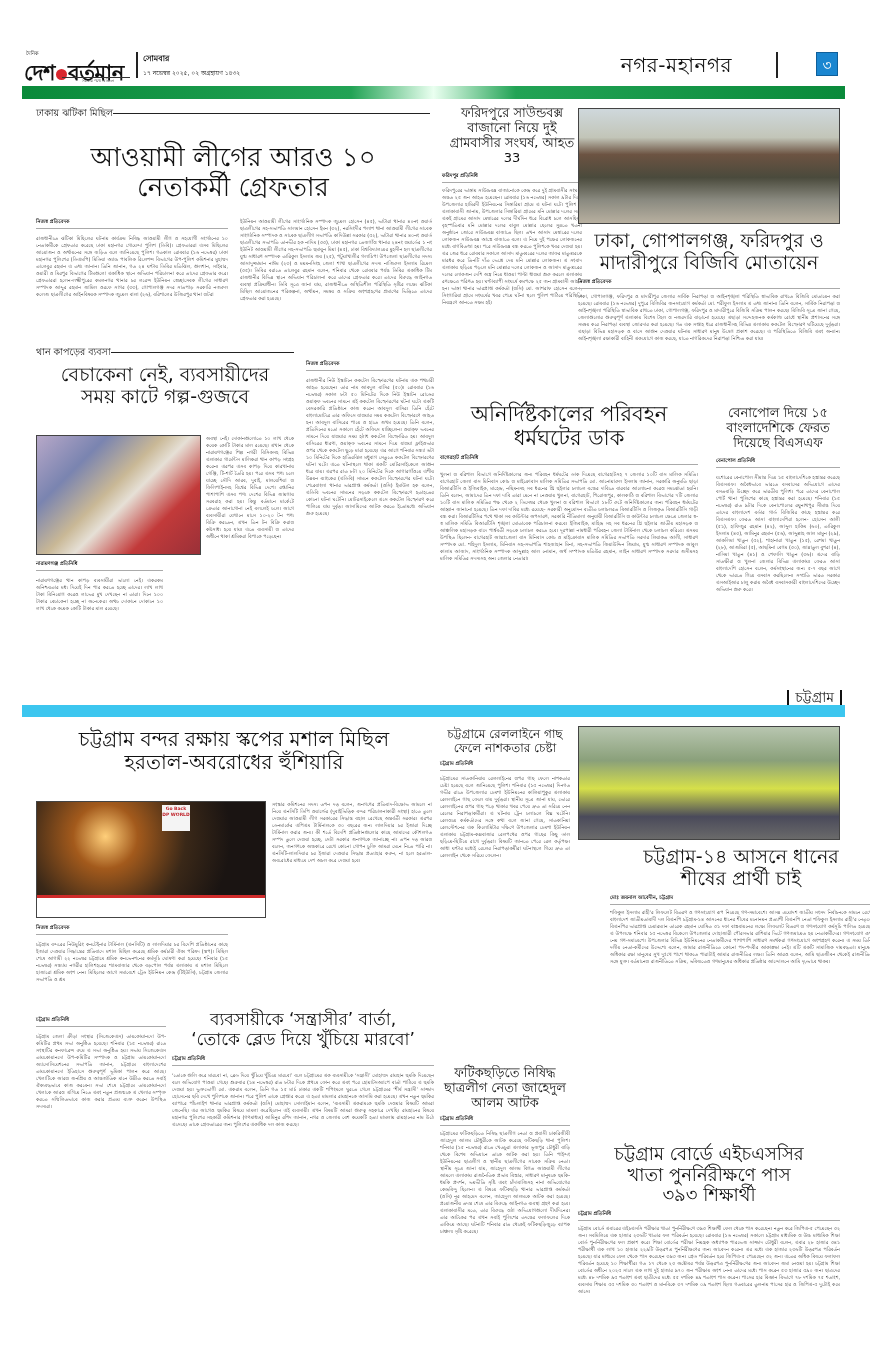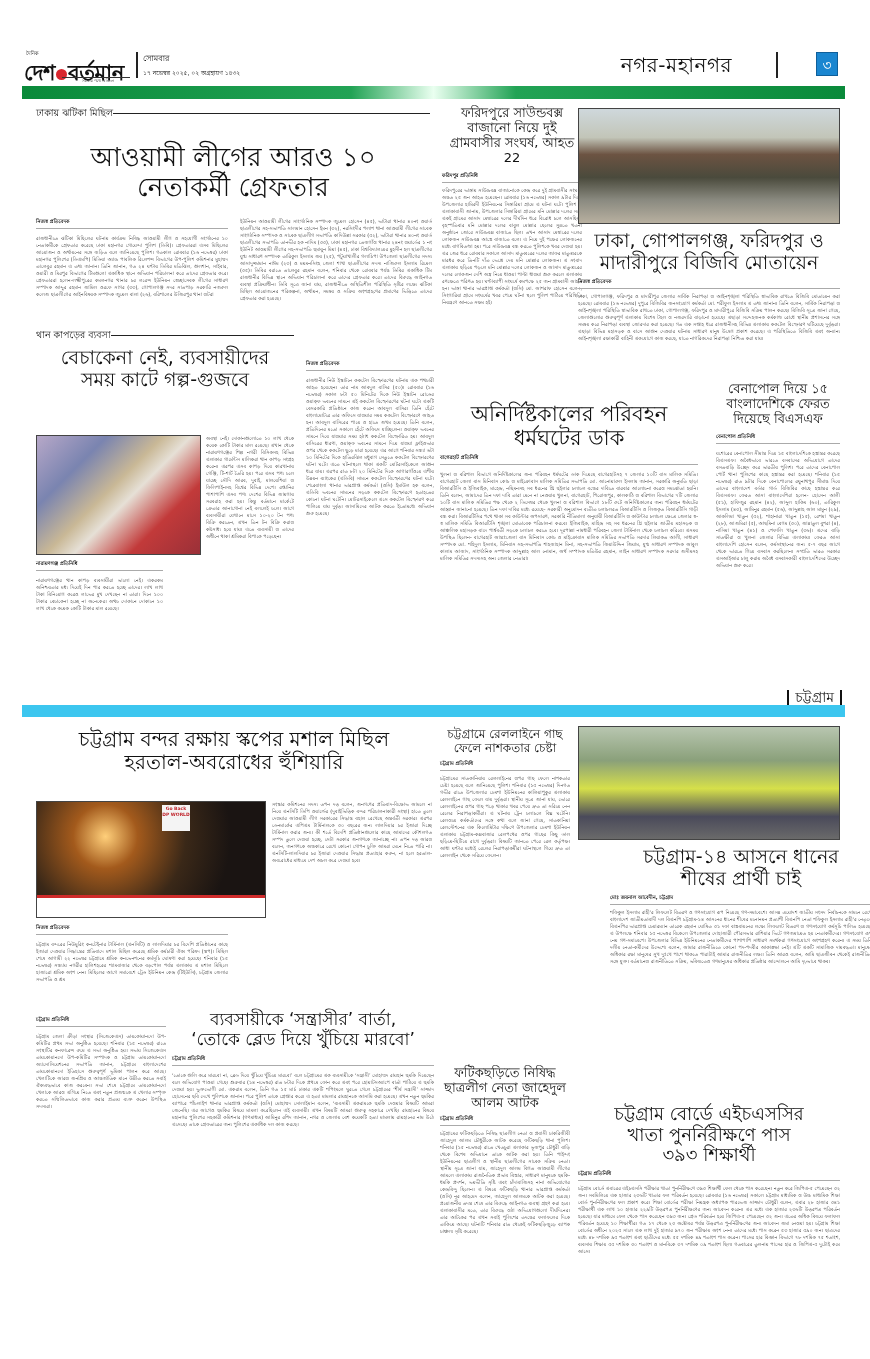--- a/index.html
+++ b/index.html
@@ -7,21 +7,21 @@
 body{font-family:"DejaVu Sans","Liberation Sans",sans-serif;color:#111;position:relative}
 .abs{position:absolute}
 .masthead{top:50px;left:22px;width:830px;height:32px}
 .logo{left:0;top:0;width:110px;height:32px}
 .logo .small{font-size:5px;position:absolute;left:4px;top:0}
 .logo .name{font-size:21px;font-weight:bold;position:absolute;left:2px;top:7px;letter-spacing:-0.5px}
 .logo .name .dot{display:inline-block;width:11px;height:11px;border-radius:50%;background:#d8262d;vertical-align:middle;margin:0 1px}
 .logo .tag{font-size:4px;position:absolute;left:40px;top:27px;border-top:1px solid #333;padding-left:20px;width:68px}
 .vbar{width:2px;background:#222;height:26px}
 .dateblock{left:121px;top:2px}
-.dateblock .day{font-size:8px;font-weight:normal}
+.dateblock .day{font-size:8px;font-weight:bold}
 .dateblock .date{font-size:6px;margin-top:3px}
 .section{right:120px;top:0;font-size:20px;letter-spacing:0.5px}
 .pagenum{right:14px;top:2px;width:22px;height:24px;background:#1a86d0;color:#fff;font-size:14px;text-align:center;line-height:24px;border:1px solid #0f5f9a}
 .greenbar{top:86px;left:22px;width:823px;height:13px;background:linear-gradient(90deg,#0a8a3a 0%,#22a355 40%,#eafff0 50%,#22a355 60%,#0a8a3a 100%)}
 .bluebar{top:705px;left:22px;width:823px;height:12px;background:#3cc6ef}
 .kicker{font-size:9.5px;display:flex;align-items:center;}
 .kicker .line{flex:1;border-top:1px solid #222;height:0}
 .hl{text-align:center;font-weight:normal;line-height:1.15;color:#111}
 .byline{font-size:5px;font-weight:bold;border-bottom:1.5px solid #aaa;padding-bottom:2px}
 .body{font-size:4.8px;line-height:7px;color:#333;text-align:justify}
@@ -63,34 +63,34 @@
 </div>
 <div class="abs" style="left:36px;top:218px;width:192px">
   <div class="byline">নিজস্ব প্রতিবেদক</div>
   <div class="body" style="margin-top:6px;height:112px;overflow:hidden">রাজধানীতে ঝটিকা মিছিলের ঘটনায় কার্যক্রম নিষিদ্ধ আওয়ামী লীগ ও সহযোগী সংগঠনের ১০ নেতাকর্মীকে গ্রেফতার করেছে ঢাকা মহানগর গোয়েন্দা পুলিশ (ডিবি)। গ্রেফতাররা এসব মিছিলের আয়োজন ও অর্থায়নের সঙ্গে জড়িত বলে জানিয়েছে পুলিশ। গতকাল রোববার (১৬ নভেম্বর) ঢাকা মহানগর পুলিশের (ডিএমপি) মিডিয়া অ্যান্ড পাবলিক রিলেশন্স বিভাগের উপ-পুলিশ কমিশনার মুহাম্মদ তালেবুর রহমান এ তথ্য জানান। তিনি জানান, গত ২৪ ঘণ্টায় ডিবির মতিঝিল, গুলশান, সাইবার, ওয়ারী ও মিরপুর বিভাগের টিমগুলো একাধিক স্থানে অভিযান পরিচালনা করে তাদের গ্রেফতার করে। গ্রেফতাররা হলেন-লক্ষ্মীপুরের কমলনগর থানার চর লরেন্স ইউনিয়ন স্বেচ্ছাসেবক লীগের সাধারণ সম্পাদক আব্দুর রহমান জামিল ওরফে সাগর (৩৩), গোপালগঞ্জ সদর সাতপাড় সরকারি নজরুল কলেজ ছাত্রলীগের আইনবিষয়ক সম্পাদক জুয়েল বালা (২৬), বরিশালের উজিরপুর থানা ওটরা</div>
 </div>
 <div class="abs" style="left:240px;top:218px;width:192px">
   <div class="body" style="height:122px;overflow:hidden">ইউনিয়ন আওয়ামী লীগের সাংগঠনিক সম্পাদক জুয়েল হোসেন (৪৫), ভাটারা থানার ৪০নং ওয়ার্ড ছাত্রলীগের সহ-সভাপতি সালমান হোসেন ইমন (৩২), নরসিংদীর পলাশ থানা আওয়ামী লীগের সাবেক সাংগঠনিক সম্পাদক ও সাবেক ছাত্রলীগ সভাপতি কাদিউল্লা সরকার (৫২), ভাটারা থানার ৪০নং ওয়ার্ড ছাত্রলীগের সভাপতি তানভীর হক নাদিম (৩৩), ঢাকা মহানগর তেজগাঁও থানার ২৪নং ওয়ার্ডের ১ নং ইউনিট আওয়ামী লীগের সহ-সভাপতি হুমায়ুন মিয়া (৪৫), ঢাকা বিশ্ববিদ্যালয়ের মুহসীন হল ছাত্রলীগের যুগ্ম সাধারণ সম্পাদক তারিকুল ইসলাম জয় (২৫), পটুয়াখালীর গলাচিপা উপজেলা ছাত্রলীগের সদস্য আসাদুজ্জামান নাঈম (২৩) ও ময়মনসিংহ জেলা শাখা ছাত্রলীগের সদস্য নাজিরুল ইসলাম রিমেল (৩৫)। ডিবির বরাতে তালেবুর রহমান বলেন, শনিবার থেকে রোববার পর্যন্ত ডিবির একাধিক টিম রাজধানীর বিভিন্ন স্থানে অভিযান পরিচালনা করে তাদের গ্রেফতার করে। তাদের বিরুদ্ধে আইনগত ব্যবস্থা প্রক্রিয়াধীন। ডিবি সূত্রে জানা যায়, রাজধানীতে অস্থিতিশীল পরিস্থিতি সৃষ্টির লক্ষ্যে ঝটিকা মিছিল আয়োজনের পরিকল্পনা, অর্থায়ন, সমন্বয় ও সক্রিয় অংশগ্রহণের প্রমাণের ভিত্তিতে তাদের গ্রেফতার করা হয়েছে।</div>
 </div>
 
 <div class="abs" style="left:442px;top:106px;width:140px">
-  <div class="hl" style="font-size:13px">ফরিদপুরে সাউন্ডবক্স বাজানো নিয়ে দুই গ্রামবাসীর সংঘর্ষ, আহত 22</div>
+  <div class="hl" style="font-size:13px">ফরিদপুরে সাউন্ডবক্স বাজানো নিয়ে দুই গ্রামবাসীর সংঘর্ষ, আহত 33</div>
   <div class="byline" style="margin-top:6px">ফরিদপুর প্রতিনিধি</div>
   <div class="body" style="margin-top:4px;height:212px;overflow:hidden">ফরিদপুরের ভাঙ্গায় সাউন্ডবক্স বাজানোকে কেন্দ্র করে দুই গ্রামবাসীর সংঘর্ষে অন্তত ২৫ জন আহত হয়েছেন। রোববার (১৬ নভেম্বর) সকাল ৯টার দিকে উপজেলার হামিরদী ইউনিয়নের সিঙ্গারিয়া গ্রামে এ ঘটনা ঘটে। পুলিশ ও এলাকাবাসী জানায়, উপজেলার সিঙ্গারিয়া গ্রামের মনি মোল্লার দলের সঙ্গে একই গ্রামের আসাদ মেম্বারের দলের দীর্ঘদিন ধরে বিরোধ চলে আসছিল। বৃহস্পতিবার মনি মোল্লার দলের বাবুল মোল্লার ছেলের সুন্নতে খতনা অনুষ্ঠানে জোরে সাউন্ডবক্স বাজাতে ছিল। তখন আসাদ মেম্বারের দলের লোকজন সাউন্ডবক্স আস্তে বাজাতে বলে। এ নিয়ে দুই পক্ষের লোকজনের মধ্যে বাগবিতণ্ডা হয়। পরে সাউন্ডবক্স বন্ধ করতে পুলিশকে খবর দেওয়া হয়। এর জের ধরে রোববার সকালে আসাদ মাতুব্বরের দলের জাফর মাতুব্বরকে মারধর করে তিনটি দাঁত ভেঙে দেয় মনি মোল্লার লোকজন। এ সংবাদ এলাকায় ছড়িয়ে পড়লে মনি মোল্লার দলের লোকজন ও আসাদ মাতুব্বরের দলের লোকজন দেশি অস্ত্র নিয়ে ধাওয়া পাল্টা ধাওয়া শুরু করলে এলাকায় রণক্ষেত্রে পরিণত হয়। ঘণ্টাব্যাপী সংঘর্ষে কমপক্ষে ২৫ জন গ্রামবাসী আহত হন। ভাঙ্গা থানার ভারপ্রাপ্ত কর্মকর্তা (ওসি) মো. আশরাফ হোসেন বলেন, সিংগারিয়া গ্রামে সংঘর্ষের খবর পেয়ে ঘটনা স্থলে পুলিশ পাঠিয়ে পরিস্থিতি নিয়ন্ত্রণে আনতে সক্ষম হই।</div>
 </div>
 
 <div class="abs photo bgb" style="left:578px;top:108px;width:262px;height:116px"></div>
 <div class="abs" style="left:578px;top:230px;width:262px">
   <div class="hl" style="font-size:19px">ঢাকা, গোপালগঞ্জ, ফরিদপুর ও</div>
   <div class="hl" style="font-size:19px">মাদারীপুরে বিজিবি মোতায়েন</div>
   <div class="byline" style="margin-top:4px">নিজস্ব প্রতিবেদক</div>
   <div class="body" style="margin-top:4px;height:84px;overflow:hidden">ঢাকা, গোপালগঞ্জ, ফরিদপুর ও মাদারীপুর জেলার সার্বিক নিরাপত্তা ও আইনশৃঙ্খলা পরিস্থিতি স্বাভাবিক রাখতে বিজিবি মোতায়েন করা হয়েছে। রোববার (১৬ নভেম্বর) দুপুরে বিজিবির জনসংযোগ কর্মকর্তা মো. শরীফুল ইসলাম এ তথ্য জানান। তিনি বলেন, সার্বিক নিরাপত্তা ও আইনশৃঙ্খলা পরিস্থিতি স্বাভাবিক রাখতে ঢাকা, গোপালগঞ্জ, ফরিদপুর ও মাদারীপুরে বিজিবি সক্রিয় পালন করছে। বিজিবি সূত্রে জানা গেছে, জেলাগুলোর গুরুত্বপূর্ণ এলাকায় বিশেষ টহল ও নজরদারি বাড়ানো হয়েছে। এছাড়া সন্দেহজনক কর্মকাণ্ড রোধে স্থানীয় প্রশাসনের সঙ্গে সমন্বয় করে নিরাপত্তা ব্যবস্থা জোরদার করা হয়েছে। গত এক সপ্তাহ ধরে রাজধানীসহ বিভিন্ন এলাকায় ককটেল বিস্ফোরণ ঘটিয়েছে দুর্বৃত্তরা। এছাড়া বিভিন্ন মহাসড়ক ও বাসে আগুন দেওয়ার ঘটনায় সাধারণ মানুষ উদ্বেগ প্রকাশ করেছে। এ পরিস্থিতিতে বিজিবি এবং অন্যান্য আইনশৃঙ্খলা রক্ষাকারী বাহিনী একযোগে কাজ করছে, যাতে নাগরিকদের নিরাপত্তা নিশ্চিত করা যায়।</div>
 </div>
 
-<div class="abs" style="left:36px;top:328px;width:258px">
+<div class="abs" style="left:36px;top:345px;width:258px">
   <div class="kicker">
       <span>থান কাপড়ের ব্যবসা</span>
       <span class="line"></span>
     </div>
   <div class="hl" style="font-size:19px;margin-top:4px">বেচাকেনা নেই, ব্যবসায়ীদের</div>
   <div class="hl" style="font-size:19px">সময় কাটে গল্প-গুজবে</div>
 </div>
 <div class="abs photo cloth" style="left:36px;top:435px;width:165px;height:120px"></div>
 <div class="abs" style="left:36px;top:560px;width:127px">
   <div class="byline">নারায়ণগঞ্জ প্রতিনিধি</div>
@@ -105,21 +105,21 @@
   <div class="body" style="margin-top:6px;height:262px;overflow:hidden">রাজধানীর নিউ ইস্কাটনে ককটেল বিস্ফোরণের ঘটনায় এক পথচারী আহত হয়েছেন। তার নাম আবদুল বাসির (৫০)। রোববার (১৬ নভেম্বর) সকাল ৮টা ৫০ মিনিটের দিকে নিউ ইস্কাটন রোডের ওয়াক্ফ ভবনের সামনে এই ককটেল বিস্ফোরণের ঘটনা ঘটে। একটি বেসরকারি প্রতিষ্ঠানে কাজ করেন আবদুল বাসির। তিনি হেঁটে বাংলামোটরে তার অফিসে যাওয়ার সময় ককটেল বিস্ফোরণে আহত হন। আবদুল বাসিরের পায়ে ও হাতে জখম হয়েছে। তিনি বলেন, প্রতিদিনের মতো সকালে হেঁটে অফিসে যাচ্ছিলেন। ওয়াক্ফ ভবনের সামনে দিয়ে যাওয়ার সময় হঠাৎ ককটেল বিস্ফোরিত হয়। আবদুল বাসিরের ধারণা, ওয়াক্ফ ভবনের সামনে দিয়ে যাওয়া ফ্লাইওভার ওপর থেকে ককটেল ছুড়ে মারা হয়েছে। এর আগে শনিবার সন্ধ্যা ৬টা ১০ মিনিটের দিকে হাতিরঝিল মধুবাগ সেতুতে ককটেল বিস্ফোরণের ঘটনা ঘটে। এতে ঘটনাস্থলে থাকা একটি মোটরসাইকেলে আগুন ধরে যায়। এরপর রাত ৮টা ২০ মিনিটের দিকে আগারগাঁওয়ে এশীয় উন্নয়ন ব্যাংকের (এডিবি) সামনে ককটেল বিস্ফোরণের ঘটনা ঘটে। শেরেবাংলা থানার ভারপ্রাপ্ত কর্মকর্তা (ওসি) ইমাউল হক বলেন, এডিবি ভবনের সামনের সড়কে ককটেল বিস্ফোরণে হতাহতের কোনো ঘটনা ঘটেনি। মোটরসাইকেলে এসে ককটেল বিস্ফোরণ করে পালিয়ে যায় দুর্বৃত্ত। আসামিদের আটক করতে ইতোমধ্যে অভিযান শুরু হয়েছে।</div>
 </div>
 
 <div class="abs" style="left:440px;top:402px;width:258px">
   <div class="hl" style="font-size:21px">অনির্দিষ্টকালের পরিবহন</div>
   <div class="hl" style="font-size:21px">ধর্মঘটের ডাক</div>
   <div class="byline" style="margin-top:4px">বাগেরহাট প্রতিনিধি</div>
   <div class="body" style="margin-top:6px;height:140px;overflow:hidden">খুলনা ও বরিশাল বিভাগে অনির্দিষ্টকালের জন্য পরিবহন ধর্মঘটের ডাক দিয়েছে বাগেরহাটসহ ৭ জেলার ১০টি বাস মালিক সমিতি। বাগেরহাট জেলা বাস মিনিবাস কোচ ও মাইক্রোবাস মালিক সমিতির সভাপতি মো. আনোয়ারুল ইসলাম জানান, সরকারি অনুমতি ছাড়া বিআরটিসি ও ইজিবাইক, মাহেন্দ্র, নছিমনসহ সব ধরনের থ্রি হুইলার চলাচল বন্ধের দাবিতে বারবার আলোচনা করেও সমঝোতা হয়নি। তিনি বলেন, আমাদের তিন দফা দাবি তারা মেনে না নেওয়ায় খুলনা, বাগেরহাট, পিরোজপুর, কালকাঠি ও বরিশাল বিভাগের ৭টি জেলার ১০টি বাস মালিক সমিতির পক্ষ থেকে ২ ডিসেম্বর থেকে খুলনা ও বরিশাল বিভাগে ১৮টি রুটে অনির্দিষ্টকালের জন্য পরিবহন ধর্মঘটের আহ্বান জানানো হয়েছে। তিন দফা দাবির মধ্যে রয়েছে- সরকারী অনুমোদন ব্যতীত চলাচলরত বিআরটিসি ও লিজকৃত বিআরটিসি গাড়ী বন্ধ করা। বিআরটিসির পথে থাকা সব কাউন্টার অপসারণ, সরকারি নীতিমালা অনুযায়ী বিআরটিসি ও কাউন্টার চলাচল ক্ষেত্রে জেলার স্ব-স্ব মালিক সমিতি বিআরটিসি শৃঙ্খলা মোতাবেক পরিচালনা করবে। ইজিবাইক, মাহিন্দ্র সহ সব ধরনের থ্রি হুইলার জাতীয় মহাসড়ক ও আঞ্চলিক মহাসড়ক বাদে পার্শ্ববর্তী সড়কে চলাচল করতে হবে। দূরপাল্লা নামধারী পরিবহন জেলা টার্মিনাল থেকে চলাচল করিবে। এসময় উপস্থিত ছিলেন- বাগেরহাট আন্তঃজেলা বাস মিনিবাস কোচ ও মাইক্রোবাস মালিক সমিতির সভাপতি সরদার লিয়াকত আলী, সাধারণ সম্পাদক মো. শহিদুল ইসলাম, মিনিবাস সহ-সভাপতি শাহজাহান মিনা, সহ-সভাপতি জিয়াউদ্দিন জিয়াম, যুগ্ম সাধারণ সম্পাদক আবুল কালাম আজাদ, সাংগঠনিক সম্পাদক আব্দুল্লাহ আল নোমান, অর্থ সম্পাদক মতিউর রহমান, লাইন সাধারণ সম্পাদক সরদার জসীমসহ মালিক সমিতির সদস্যসহ অন্য জেলার নেতারা।</div>
 </div>
 
-<div class="abs" style="left:716px;top:382px;width:124px">
+<div class="abs" style="left:716px;top:406px;width:124px">
   <div class="hl" style="font-size:13px">বেনাপোল দিয়ে ১৫ বাংলাদেশিকে ফেরত দিয়েছে বিএসএফ</div>
   <div class="byline" style="margin-top:6px">বেনাপোল প্রতিনিধি</div>
   <div class="body" style="margin-top:6px;height:162px;overflow:hidden">যশোরের বেনাপোল সীমান্ত দিয়ে ১৫ বাংলাদেশিকে হস্তান্তর করেছে বিএসএফ। অবৈধভাবে ভারতে বসবাসের অভিযোগে তাদের বসতবাড়ি উচ্ছেদ করে ভারতীয় পুলিশ। পরে তাদের বেনাপোল পোর্ট থানা পুলিশের কাছে হস্তান্তর করা হয়েছে। শনিবার (১৫ নভেম্বর) রাত ৯টার দিকে বেনাপোলের রঘুনাথপুর সীমান্ত দিয়ে তাদের বাংলাদেশ বর্ডার গার্ড বিজিবির কাছে হস্তান্তর করে বিএসএফ। ফেরত আসা বাংলাদেশিরা হলেন- হোসেন আলী (৫১), হাফিজুর রহমান (৪২), আব্দুল হাকিম (৬০), তারিকুল ইসলাম (৪৩), আমিনুর রহমান (৫৬), আব্দুল্লাহ আল মামুন (২৯), আকলিমা খাতুন (৫২), শাহানারা খাতুন (১৫), রেশমা খাতুন (২৮), আজমিরা (৫), আছমিনা বেগম (৩০), জান্নাতুল বুশরা (৪), নাসিমা খাতুন (৪১) ও শেফালি খাতুন (৩৬)। এদের বাড়ি সাতক্ষীরা ও খুলনা জেলার বিভিন্ন এলাকায়। ফেরত আসা বাংলাদেশি হোসেন বলেন, কর্মসংস্থানের জন্য ৫-৭ বছর আগে থেকে ভারতে গিয়ে বসবাস করছিলেন। সম্প্রতি ভারত সরকার এসআইআর চালু করায় অবৈধ বসবাসকারী বাংলাদেশিদের উচ্ছেদ অভিযান শুরু করে।</div>
 </div>
 
 <div class="abs ctg-label">
   <span class="bar"></span>
   <span>চট্টগ্রাম</span>
   <span class="bar"></span>
 </div>
@@ -166,19 +166,19 @@
   <div class="byline" style="margin-top:6px">চট্টগ্রাম প্রতিনিধি</div>
   <div class="body" style="margin-top:6px;height:198px;overflow:hidden">‘তোকে গুলি করে মারবো না, ব্লেড দিয়ে খুঁচিয়ে খুঁচিয়ে মারবো’ বলে চট্টগ্রামের এক ব্যবসায়ীকে ‘সন্ত্রাসী’ মোহাম্মদ রায়হান হুমকি দিয়েছেন বলে অভিযোগ পাওয়া গেছে। শুক্রবার (১৪ নভেম্বর) রাত ৮টার দিকে প্রথমে ফোন করে এবং পরে হোয়াটসঅ্যাপে বার্তা পাঠিয়ে এ হুমকি দেওয়া হয়। ভুক্তভোগী মো. একরাম বলেন, তিনি গত ১৫ মার্চ ঢাকার একটি শপিংমলে ঘুরতে গেলে চট্টগ্রামের ‘শীর্ষ সন্ত্রাসী’ সাজ্জাদ হোসেনের ছবি দেখে পুলিশকে জানান। পরে পুলিশ তাকে গ্রেপ্তার করে। এ হত্যা মামলার রায়হানকে আসামি করা হয়েছে। এখন নতুন হুমকির ব্যাপারে পাঁচলাইশ থানার ভারপ্রাপ্ত কর্মকর্তা (ওসি) মোহাম্মদ সোলাইমান বলেন, ‘ব্যবসায়ী একরামকে হুমকি দেওয়ার বিষয়টি আমরা জেনেছি। এর আগেও হুমকির বিষয়ে মামলা করেছিলেন এই ব্যবসায়ী। এখন বিষয়টি আমরা গুরুত্ব সহকারে দেখছি। রায়হানের বিষয়ে মহানগর পুলিশের সহকারী কমিশনার (গণমাধ্যম) আমিনুর রশিদ জানান, নগর ও জেলায় বেশ কয়েকটি হত্যা মামলায় রায়হানের নাম উঠে এসেছে। তাকে গ্রেফতারের জন্য পুলিশের একাধিক দল কাজ করছে।</div>
 </div>
 
 <div class="abs" style="left:440px;top:1066px;width:130px">
   <div class="hl" style="font-size:13px">ফটিকছড়িতে নিষিদ্ধ ছাত্রলীগ নেতা জাহেদুল আলম আটক</div>
   <div class="byline" style="margin-top:4px">চট্টগ্রাম প্রতিনিধি</div>
   <div class="body" style="margin-top:4px;height:166px;overflow:hidden">চট্টগ্রামের ফটিকছড়িতে নিষিদ্ধ ছাত্রলীগ নেতা ও প্রবাসী চাকরিজীবী জাহেদুল আলম চৌধুরীকে আটক করেছে ফটিকছড়ি থানা পুলিশ। শনিবার (১৫ নভেম্বর) রাতে খেতচুরা এলাকার ভূজপুর চৌধুরী বাড়ি থেকে বিশেষ অভিযানে তাকে আটক করা হয়। তিনি পাইন্দং ইউনিয়নের ছাত্রলীগ ও স্থানীয় ছাত্রলীগের সাবেক সক্রিয় নেতা। স্থানীয় সূত্রে জানা যায়, জাহেদুল আলম বিগত আওয়ামী লীগের আমলে এলাকায় রাজনৈতিক প্রভাব বিস্তার, সাধারণ মানুষকে হুমকি-ধমকি প্রদর্শন, ভয়ভীতি সৃষ্টি এবং চাঁদাবাজিসহ নানা অভিযোগের কেন্দ্রবিন্দু ছিলেন। এ বিষয়ে ফটিকছড়ি থানার ভারপ্রাপ্ত কর্মকর্তা (ওসি) নূর আহমেদ বলেন, জাহেদুল আলমকে আটক করা হয়েছে। প্রয়োজনীয় তদন্ত শেষে তার বিরুদ্ধে আইনগত ব্যবস্থা গ্রহণ করা হবে। এলাকাবাসীর মতে, তার বিরুদ্ধে ওঠা অভিযোগগুলো দীর্ঘদিনের। তার আটকের পর এখন সবাই পুলিশের তদন্তের ফলাফলের দিকে তাকিয়ে আছে। ঘটনাটি শনিবার রাত থেকেই ফটিকছড়িজুড়ে ব্যাপক চাঞ্চল্য সৃষ্টি করেছে।</div>
 </div>
 
-<div class="abs" style="left:578px;top:1104px;width:262px">
+<div class="abs" style="left:578px;top:1144px;width:262px">
   <div class="hl" style="font-size:18px">চট্টগ্রাম বোর্ডে এইচএসসির</div>
   <div class="hl" style="font-size:18px">খাতা পুনর্নিরীক্ষণে পাস</div>
   <div class="hl" style="font-size:18px">৩৯৩ শিক্ষার্থী</div>
   <div class="byline" style="margin-top:4px">চট্টগ্রাম প্রতিনিধি</div>
   <div class="body" style="margin-top:4px;height:90px;overflow:hidden">চট্টগ্রাম বোর্ডে এবারের এইচএসসি পরীক্ষার খাতা পুনর্নিরীক্ষণে ৩৯৩ শিক্ষার্থী ফেল থেকে পাস করেছেন। নতুন করে জিপিএ-৫ পেয়েছেন ৩২ জন। সবমিলিয়ে এক হাজার ২৩৬টি খাতার ফল পরিবর্তন হয়েছে। রোববার (১৬ নভেম্বর) সকালে চট্টগ্রাম মাধ্যমিক ও উচ্চ মাধ্যমিক শিক্ষা বোর্ড পুনর্নিরীক্ষণের ফল প্রকাশ করে। শিক্ষা বোর্ডের পরীক্ষা নিয়ন্ত্রক অধ্যাপক পারভেজ সাজ্জাদ চৌধুরী বলেন, এবার ২৮ হাজার ৩৪১ পরীক্ষার্থী এক লাখ ১০ হাজার ২২৯টি উত্তরপত্র পুনর্নিরীক্ষণের জন্য আবেদন করেন। এর মধ্যে এক হাজার ২৩৬টি উত্তরপত্র পরিবর্তন হয়েছে। যার মাধ্যমে ফেল থেকে পাস করেছেন ৩৯৩ জন। গ্রেড পরিবর্তন হয়ে জিপিএ-৫ পেয়েছেন ৩২ জন। এতের অধিক বিষয়ে ফলাফল পরিবর্তন হয়েছে ১০ শিক্ষার্থীর। গত ১৭ থেকে ২৩ অক্টোবর পর্যন্ত উত্তরপত্র পুনর্নিরীক্ষণের জন্য আবেদন জমা নেওয়া হয়। চট্টগ্রাম শিক্ষা বোর্ডের অধীনে ২০২৫ সালে এক লাখ দুই হাজার ৯৭০ জন পরীক্ষায় অংশ নেন। তাদের মধ্যে পাস করেন ৫৩ হাজার ৫৯০ জন। ছাত্রদের মধ্যে ৪৮ দশমিক ৯৫ শতাংশ এবং ছাত্রীদের মধ্যে ৫৫ দশমিক ৪৯ শতাংশ পাস করেন। পাসের হার বিজ্ঞান বিভাগে ৭৮ দশমিক ৭৫ শতাংশ, ব্যবসায় শিক্ষায় ৫৫ দশমিক ৩০ শতাংশ ও মানবিকে ৩৭ দশমিক ০৯ শতাংশ ছিল। গতবারের তুলনায় পাসের হার ও জিপিএ-৫ দুটোই কমে আসে।</div>
 </div>
 
 </body></html>

